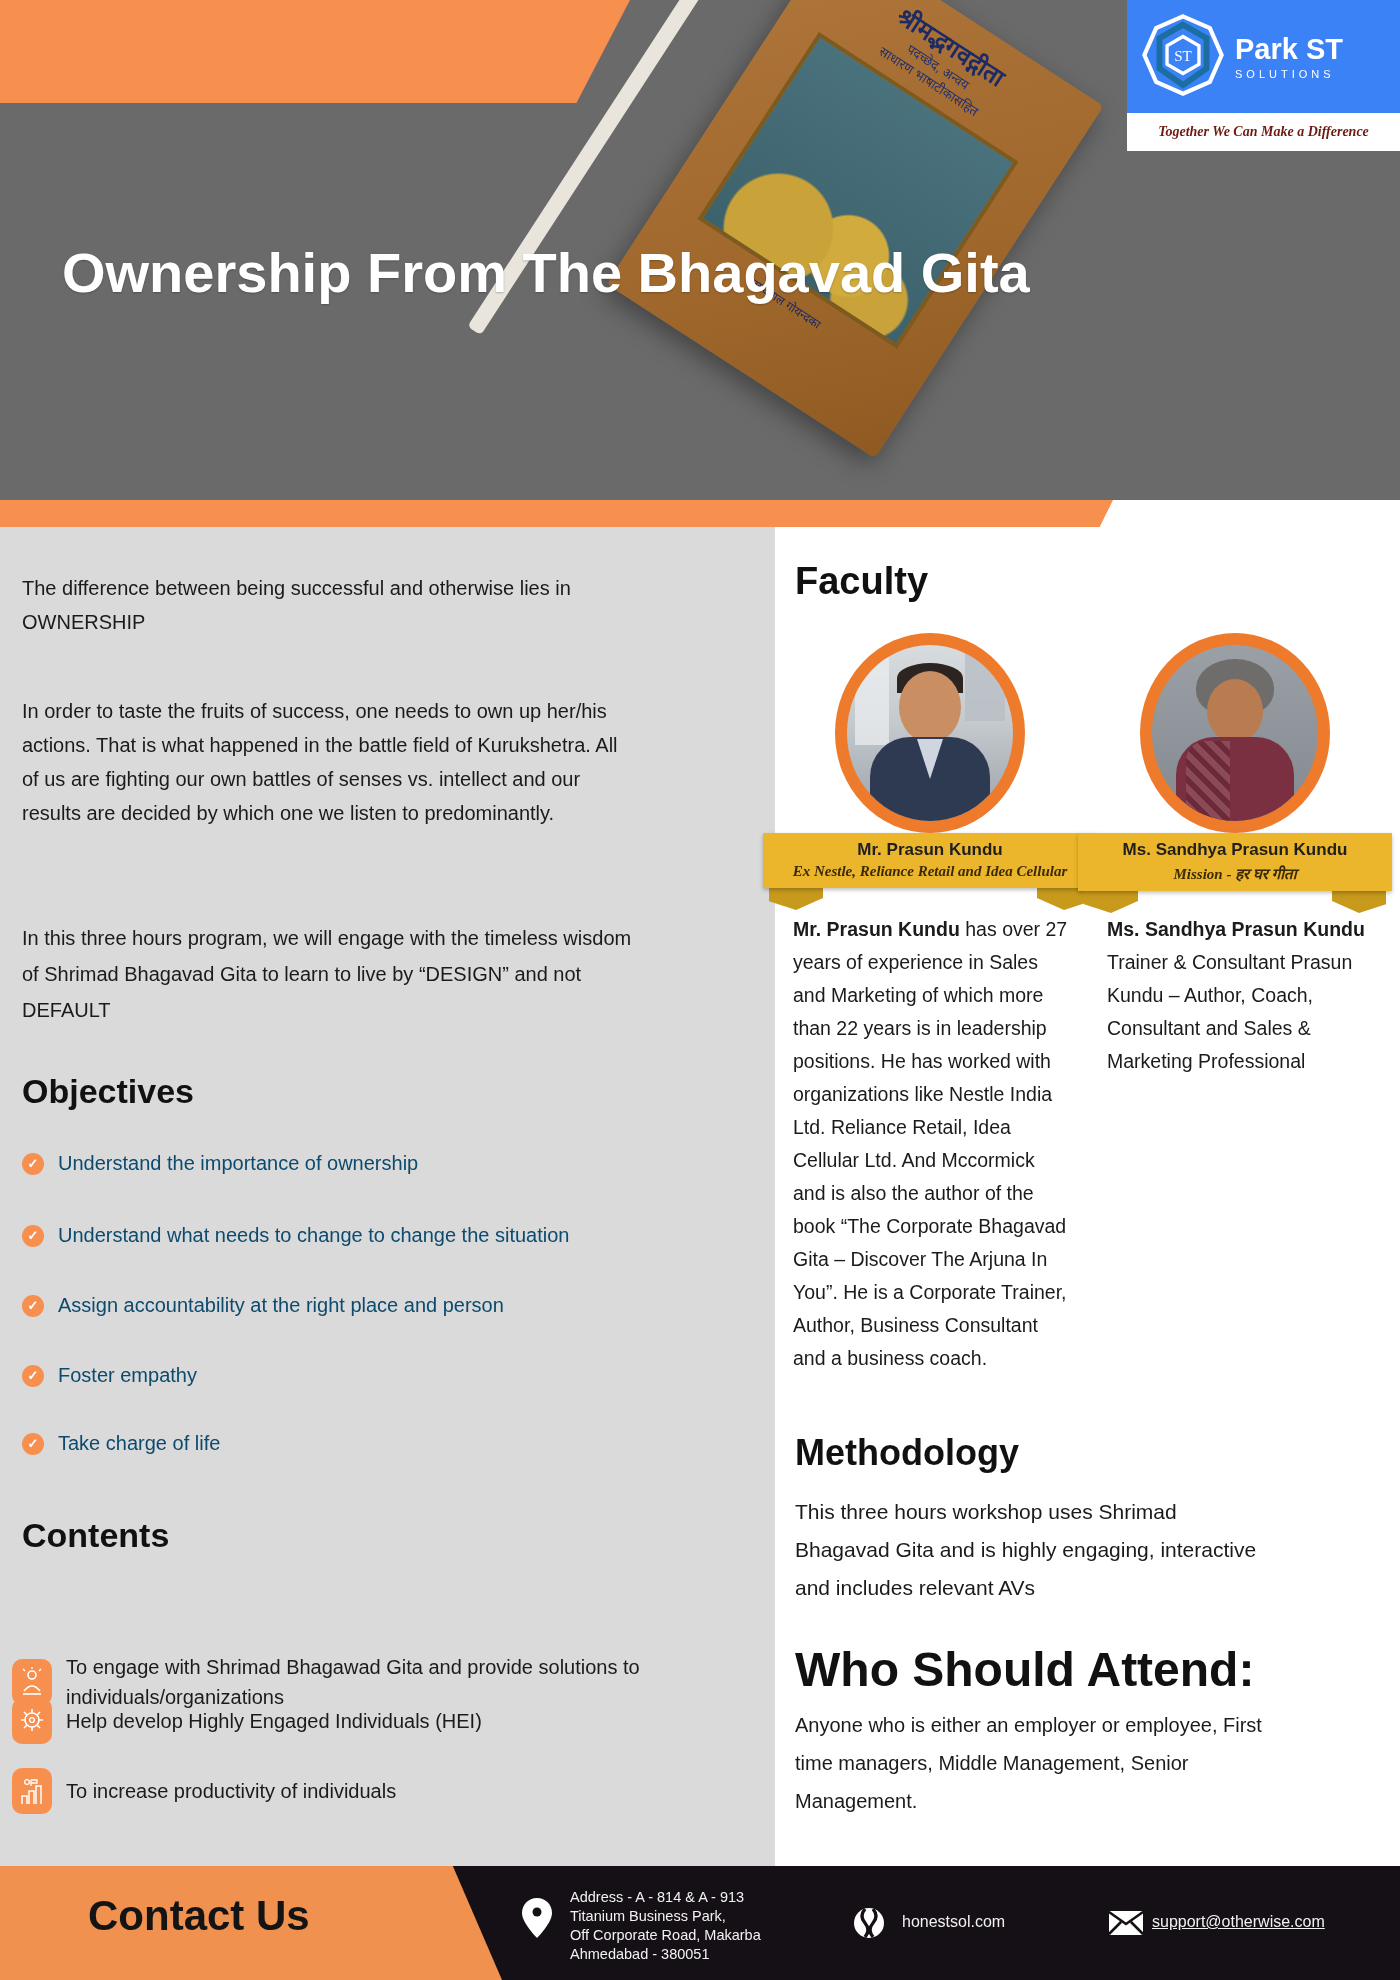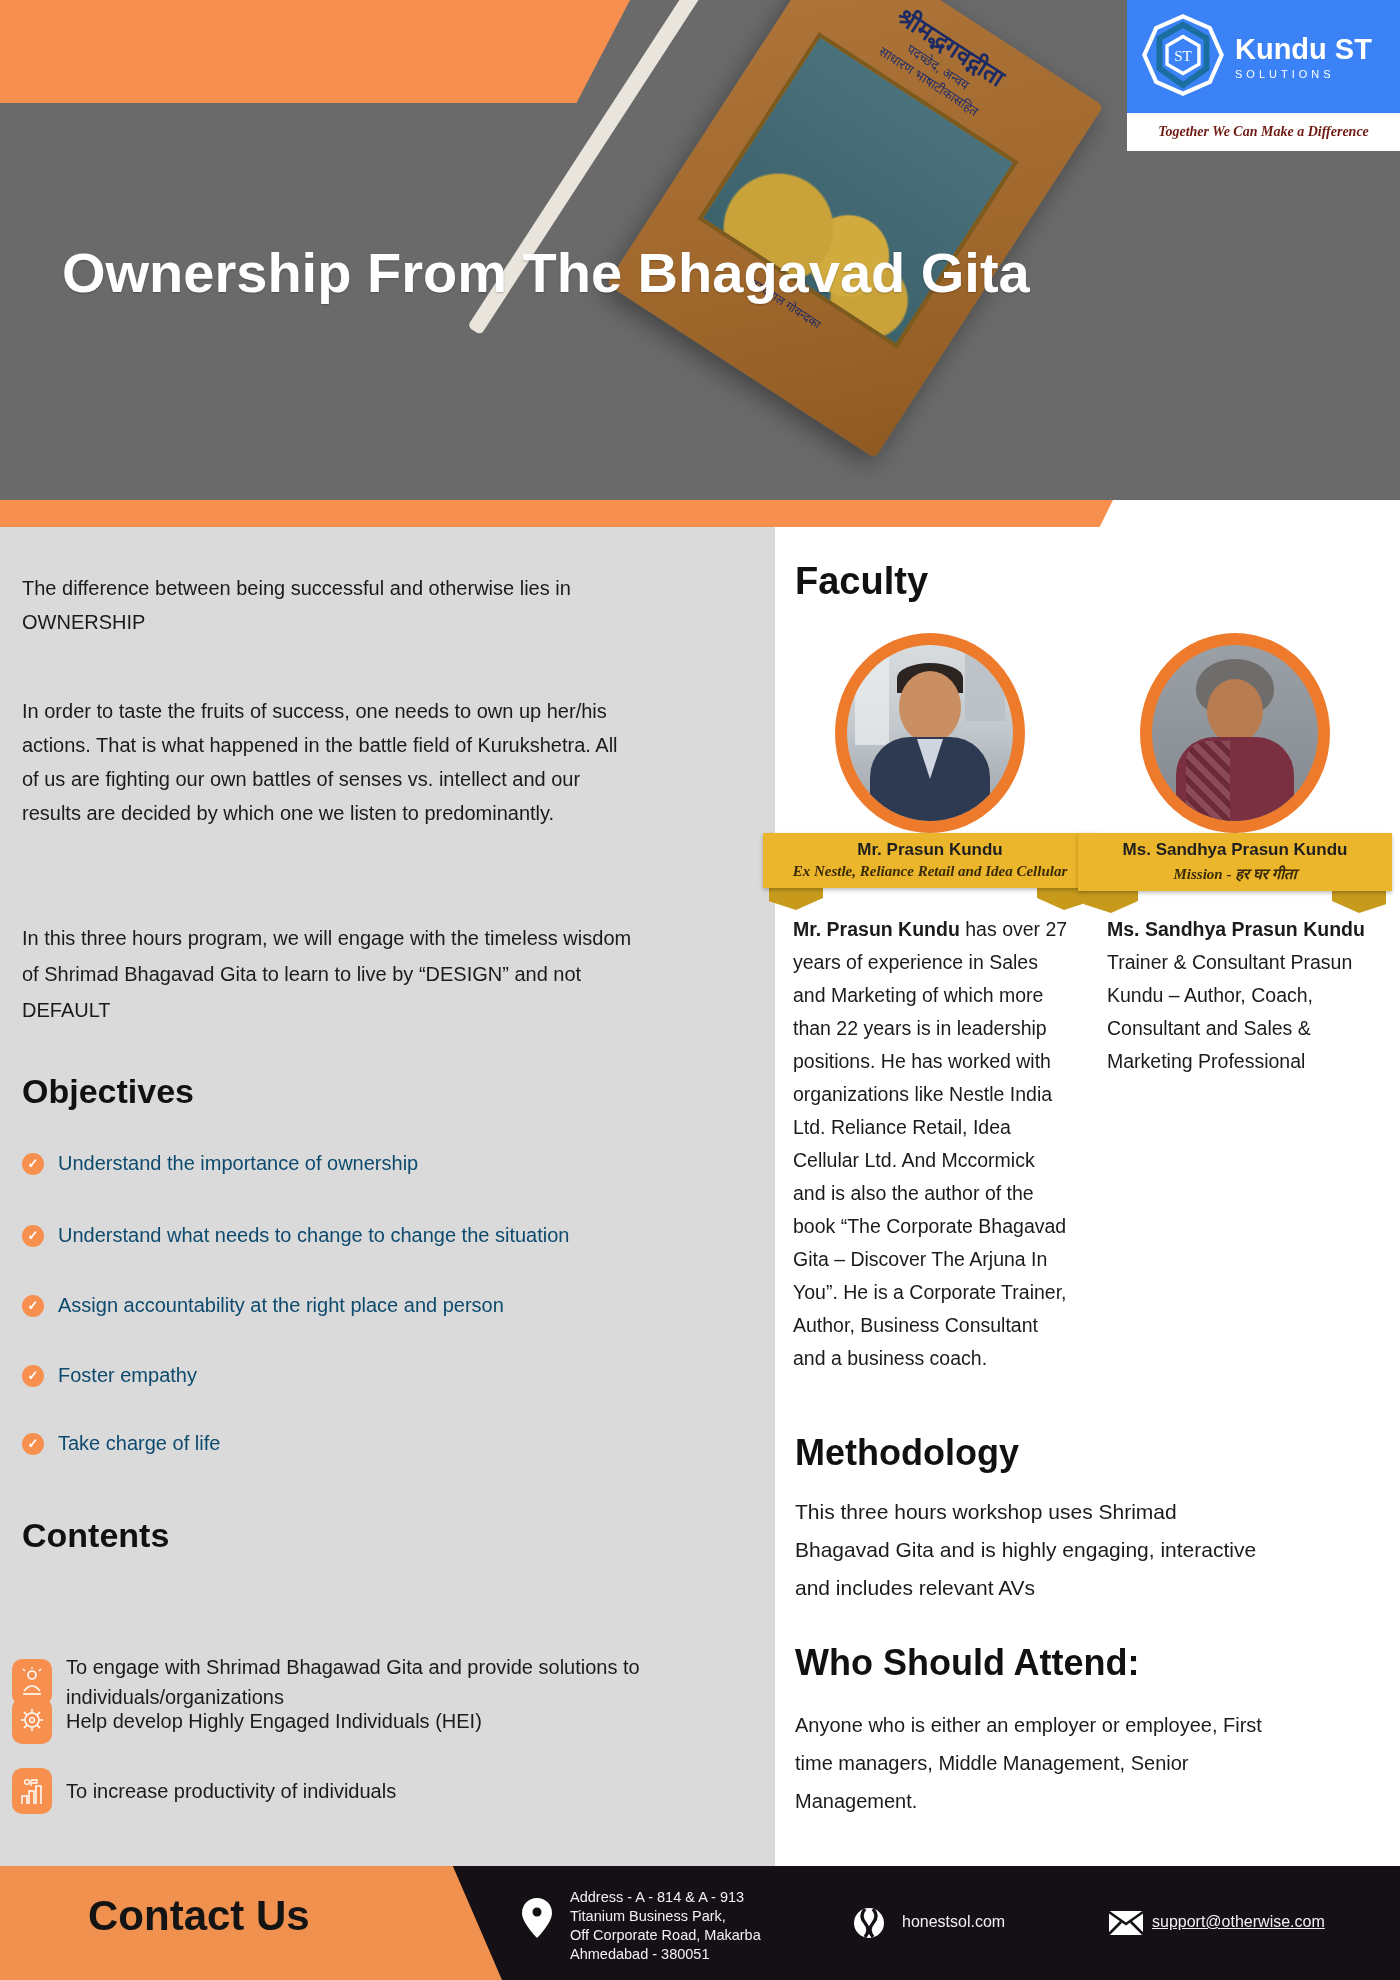--- a/index.html
+++ b/index.html
@@ -109,21 +109,21 @@
   .ribbon.left{left:763px;top:833px;width:334px;}
   .ribbon.right{left:1078px;top:833px;width:314px;}
 
   .bio{color:#1b1b1b;font-size:19.5px;line-height:33px;}
   .bio b{font-weight:bold;}
   .bio.left{left:793px;top:913px;width:276px;}
   .bio.right{left:1107px;top:913px;width:284px;}
 
   .method-h{left:795px;top:1432px;font-size:36px;}
   .method-body{left:795px;top:1493px;width:480px;font-size:21px;line-height:38px;color:#1b1b1b;}
-  .attend-h{left:795px;top:1642px;font-size:36px;}
+  .attend-h{left:795px;top:1642px;font-size:48px;}
   .attend-body{left:795px;top:1706px;width:510px;font-size:20px;line-height:38px;color:#1b1b1b;}
 
   
   .footer{left:0;top:1866px;width:1400px;height:114px;background:#151015;}
   .footer-orange{left:0;top:1866px;width:502px;height:114px;background:#f0914f;
                  clip-path:polygon(0 0,90.2% 0,100% 100%,0 100%);z-index:2;}
   .contact{left:88px;top:1892px;font-size:42px;font-weight:bold;color:#141414;z-index:3;}
   .addr{left:570px;top:1888px;width:240px;color:#f2f2f2;font-size:14.5px;line-height:19px;}
   .pin{left:520px;top:1896px;}
   .site-icon{left:852px;top:1906px;}
@@ -156,21 +156,21 @@
   <div class="abs logo-box">
     <div class="logo-hex">
       <svg width="84" height="84" viewBox="0 0 100 100">
         <polygon points="50,4 82,18 96,50 82,82 50,96 18,82 4,50 18,18" fill="none" stroke="#ffffff" stroke-width="5"></polygon>
         <polygon points="50,14 78,30 78,66 50,86 22,66 22,30" fill="none" stroke="#1a6fa0" stroke-width="7"></polygon>
         <polygon points="50,28 69,39 69,61 50,72 31,61 31,39" fill="none" stroke="#ffffff" stroke-width="4"></polygon>
         <text x="50" y="57" text-anchor="middle" font-size="18" fill="#ffffff" font-family="Liberation Serif, serif">ST</text>
       </svg>
     </div>
     <div class="logo-text">
-      <div class="logo-name">Kundu ST</div>
+      <div class="logo-name">Park ST</div>
       <div class="logo-sub">SOLUTIONS</div>
     </div>
   </div>
   <div class="abs tagline-strip">
     <div class="tagline">Together We Can Make a Difference</div>
   </div>
 
   <div class="abs band"></div>
 
   <div class="abs left-col"></div>

